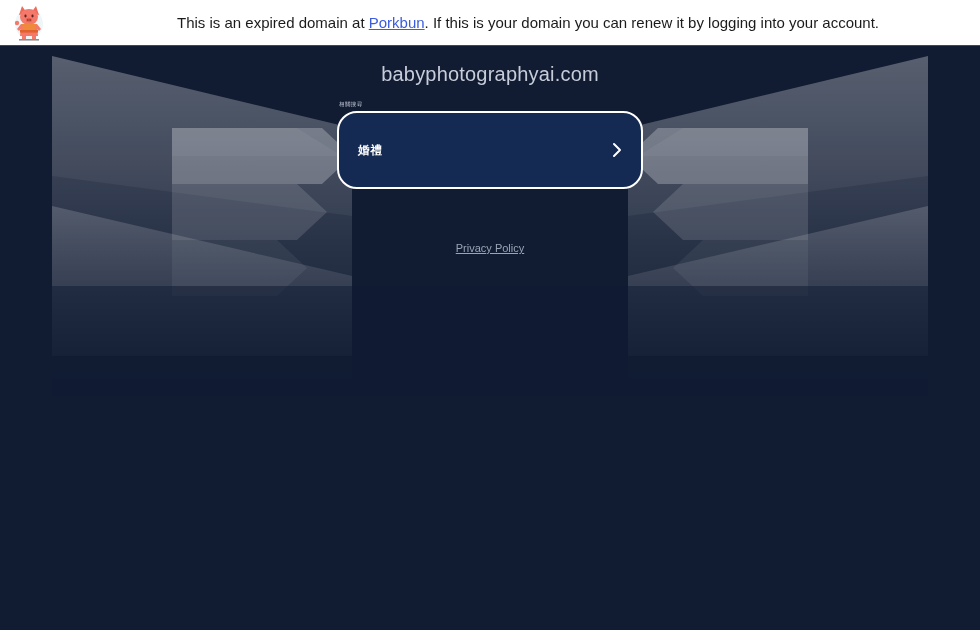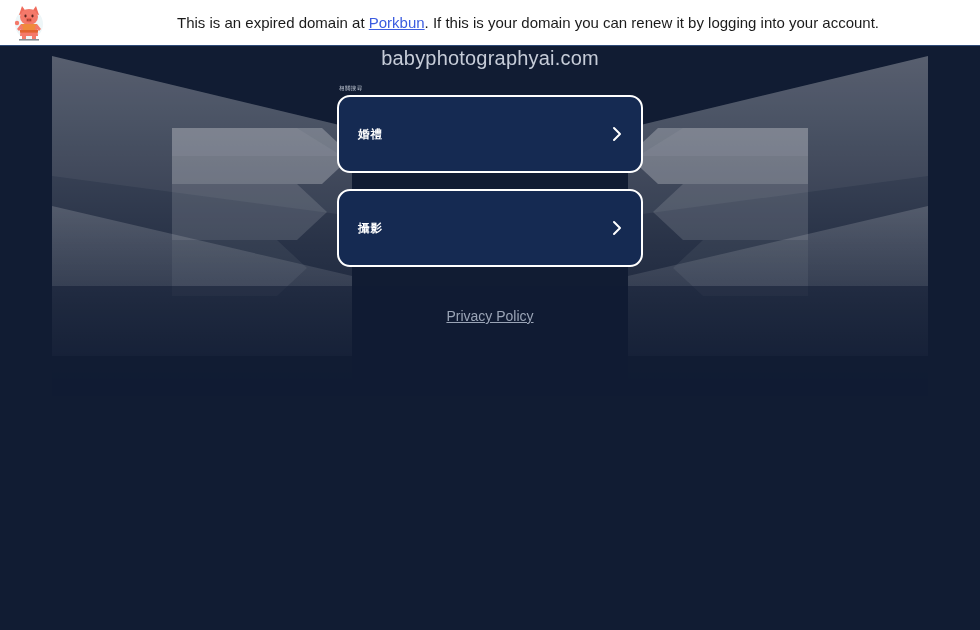--- a/index.html
+++ b/index.html
@@ -74,21 +74,21 @@
   .content {
     position: absolute;
     left: 0;
     top: 46px;
     width: 980px;
     z-index: 10;
   }
 
   .domain-title {
     text-align: center;
-    margin-top: 1px;
+    margin-top: 17px;
     font-size: 20px;
     color: #c6ccd8;
     letter-spacing: 0.2px;
     font-weight: 400;
   }
 
   .cards-wrap {
     width: 306px;
     margin: 0 auto;
     margin-top: 15px;
@@ -99,21 +99,21 @@
     color: #c3cad6;
     margin-bottom: 3px;
     padding-left: 2px;
     letter-spacing: 0.4px;
   }
 
   .card {
     position: relative;
     height: 78px;
     border: 2px solid #ffffff;
-    border-radius: 13px;
+    border-radius: 20px;
     background: #152a52;
     margin-bottom: 16px;
     cursor: pointer;
     display: flex;
     align-items: center;
   }
 
   .card-label {
     position: absolute;
     left: 19px;
@@ -139,22 +139,22 @@
     text-align: center;
     margin-top: 21px;
   }
   .copyright {
     font-size: 8px;
     color: #9aa4b6;
     letter-spacing: 0.2px;
   }
   .privacy-link {
     display: inline-block;
-    margin-top: 20px;
-    font-size: 14px;
+    margin-top: 32px;
+    font-size: 11px;
     color: #9aa4b6;
     text-decoration: underline;
     cursor: pointer;
   }
 </style>
 </head>
 <body>
 
 <div class="topbar">
 
@@ -250,28 +250,20 @@
 
     <div class="card">
       <span class="card-label">婚禮</span>
       <span class="chevron">
         <svg width="12" height="16" viewBox="0 0 12 16">
           <path d="M3 2 L9 8 L3 14" stroke="#ffffff" stroke-width="2" fill="none" stroke-linecap="round" stroke-linejoin="round"></path>
         </svg>
       </span>
     </div>
 
-    <div class="card">
-      <span class="card-label">攝影</span>
-      <span class="chevron">
-        <svg width="12" height="16" viewBox="0 0 12 16">
-          <path d="M3 2 L9 8 L3 14" stroke="#ffffff" stroke-width="2" fill="none" stroke-linecap="round" stroke-linejoin="round"></path>
-        </svg>
-      </span>
-    </div>
 
 
   </div>
 
   <div class="footer">
     <span class="privacy-link">Privacy Policy</span>
   </div>
 
 </div>
 

